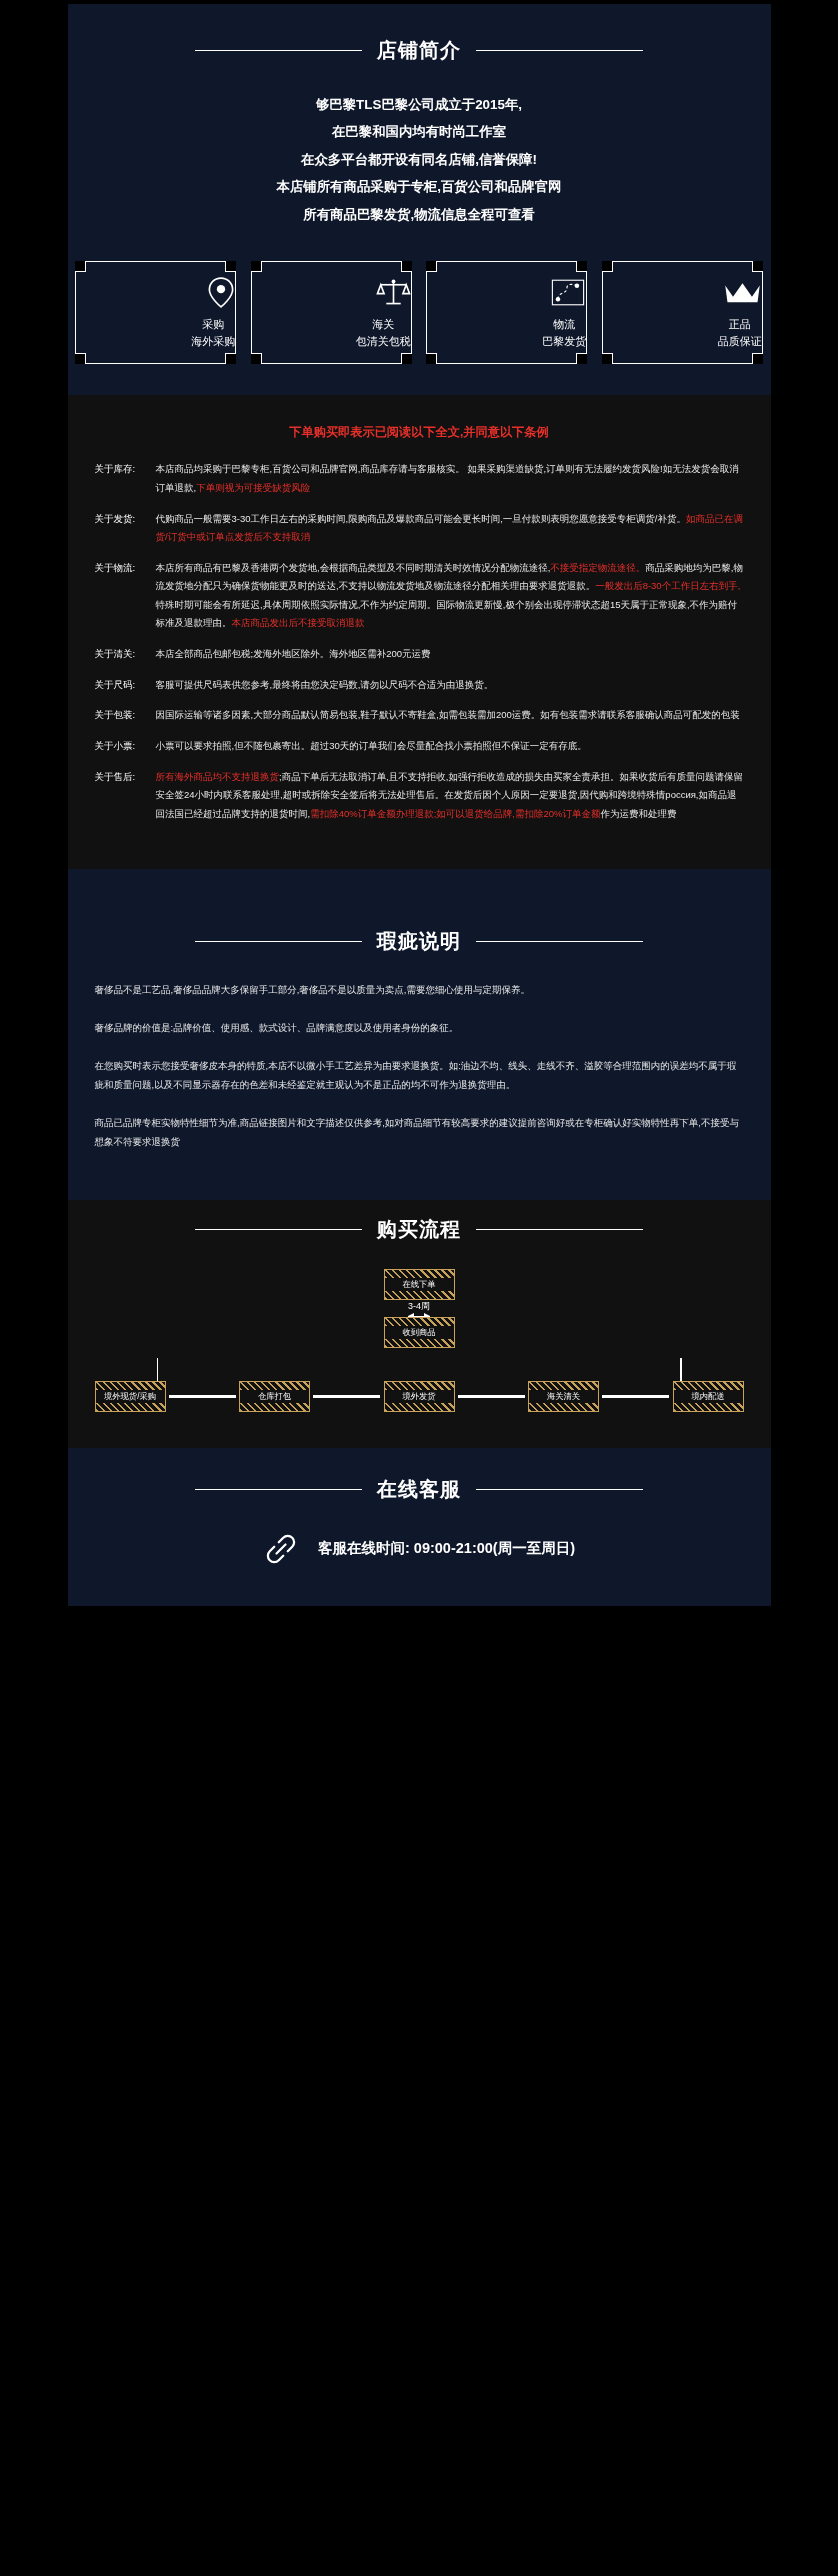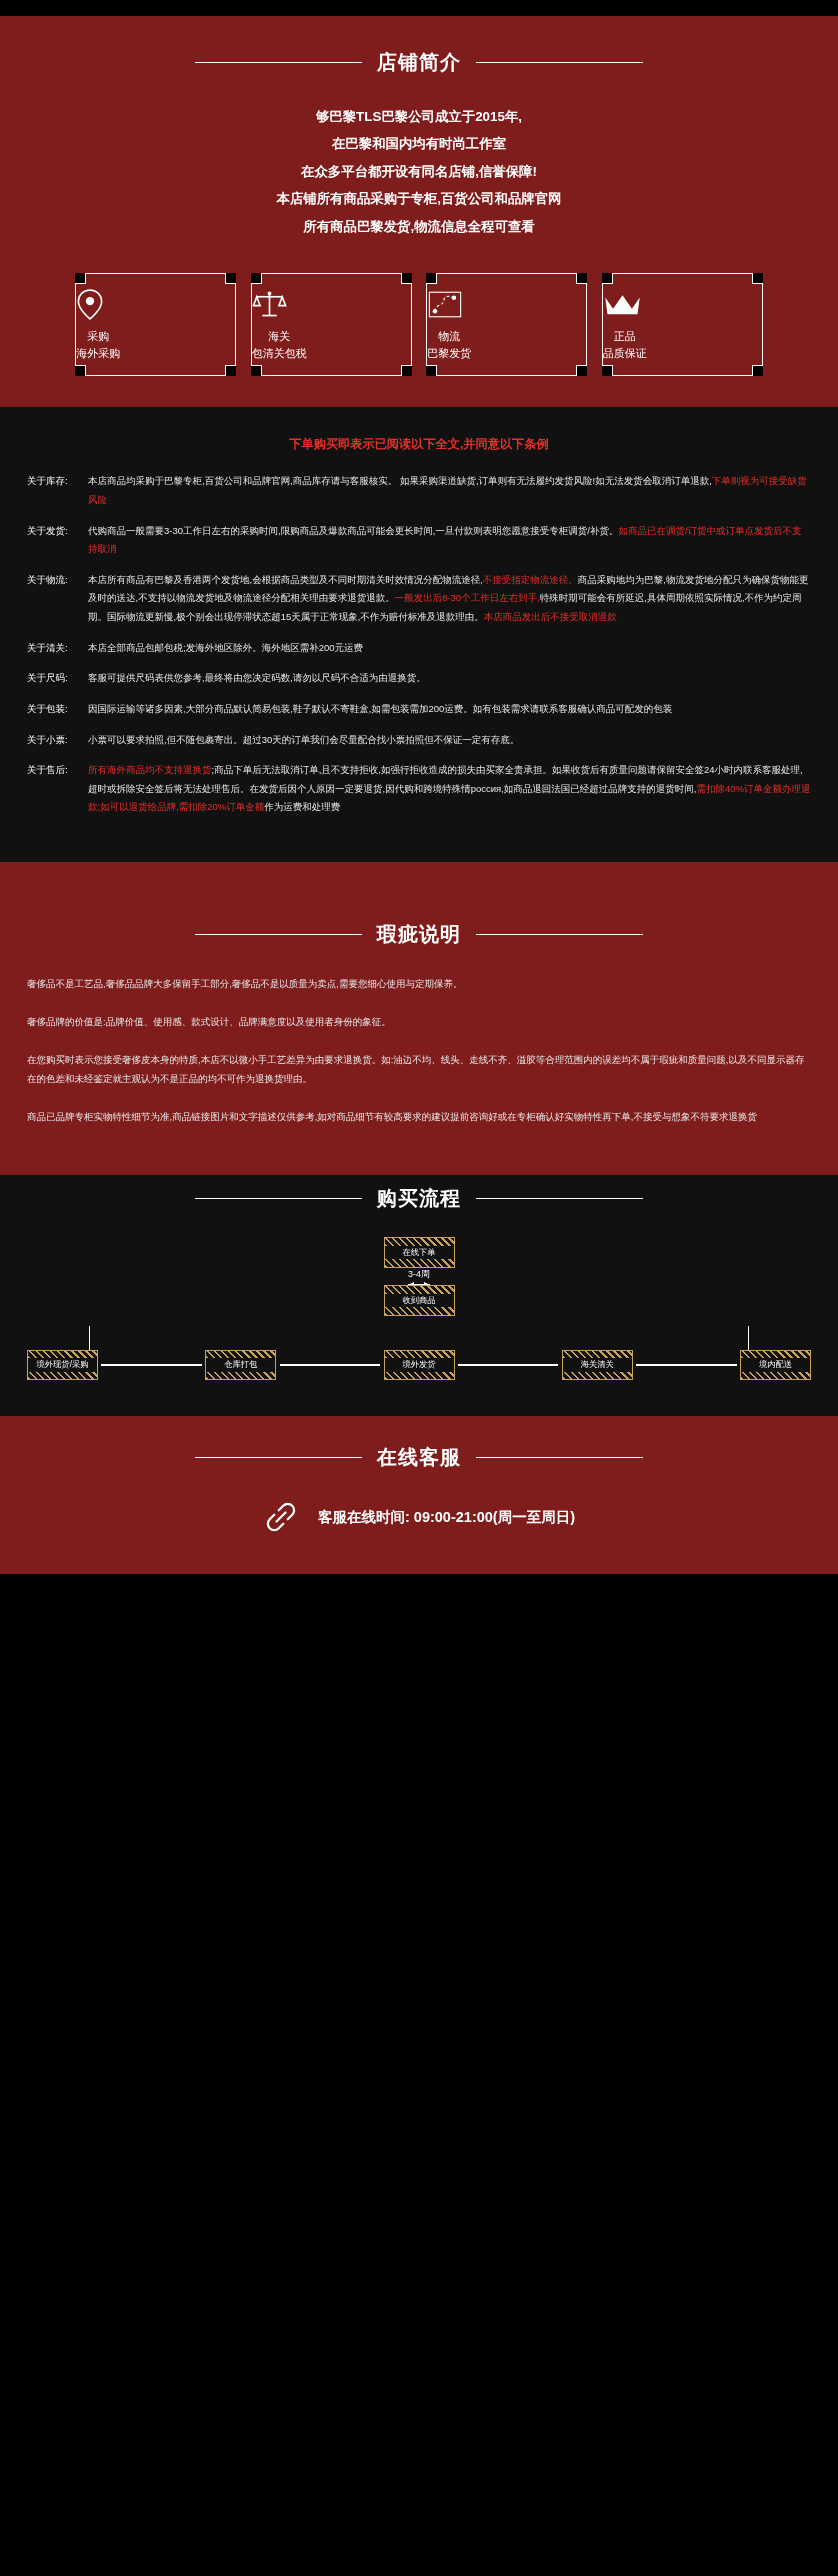--- a/index.html
+++ b/index.html
@@ -2,21 +2,21 @@
 <html style="font-size:9px"><head>
 <meta charset="utf-8">
 <style>
   html,body{margin:0;padding:0;background:#000;}
   body{
     width:838px;
     font-family:"Liberation Sans","DejaVu Sans",sans-serif;
     color:#fff;
     -webkit-font-smoothing:antialiased;
   }
-  .page{width:838px;margin:16px auto;background:#7f1d1d;}
+  .page{width:703px;margin:4px auto;background:#0f172a;}
 
   
   .sec-head{
     display:flex;align-items:center;justify-content:center;
     gap:14.5px;
   }
   .sec-head .rule{
     height:1.1px;background:#fff;flex:0 0 167px;
   }
   .sec-head h2{
@@ -31,21 +31,21 @@
   }
   .intro-lines div{margin:0;}
 
   .badges{
     display:flex;justify-content:center;gap:14.5px;margin:33px 0 0 0;
   }
   .badge{
     width:161px;height:103px;
     border:1.1px solid #fff;
     position:relative;
-    display:flex;flex-direction:column;align-items:flex-start;justify-content:center;
+    display:flex;flex-direction:column;align-items:flex-end;justify-content:center;
     box-sizing:border-box;
   }
   
   .badge .c{position:absolute;width:10px;height:10px;background:#000;}
   .badge .c.tl{left:-1.1px;top:-1.1px;border-right:1.1px solid #fff;border-bottom:1.1px solid #fff;}
   .badge .c.tr{right:-1.1px;top:-1.1px;border-left:1.1px solid #fff;border-bottom:1.1px solid #fff;}
   .badge .c.bl{left:-1.1px;bottom:-1.1px;border-right:1.1px solid #fff;border-top:1.1px solid #fff;}
   .badge .c.br{right:-1.1px;bottom:-1.1px;border-left:1.1px solid #fff;border-top:1.1px solid #fff;}
   .badge .bicon{height:32px;display:flex;align-items:center;justify-content:center;margin-bottom:7.8px;}
   .badge .btxt{text-align:center;font-size:11px;line-height:1.5;}
@@ -69,21 +69,21 @@
   .red{color:#e8302a;}
 
   
   .flaw{margin-top:30px;padding:29px 0 30px 0;}
   .flaw .sec-head{margin-bottom:25.6px;}
   .flaw p{
     padding:0 27px;font-size:9.5px;line-height:2.0;color:#e9e9e9;margin:0 0 19px 0;
   }
 
   
-  .flow{background:#111;padding:10px 0 36px 0;}
+  .flow{background:#111;padding:16px 0 36px 0;}
   .flow .sec-head{margin-bottom:25.6px;}
   .flow-wrap{position:relative;padding:0 27px;}
 
   .flow-top{
     display:flex;align-items:center;justify-content:space-between;
     margin-bottom:10px;
     flex-direction:column;
   }
   .fbox{
     border:1.7px solid #c9a25a;

